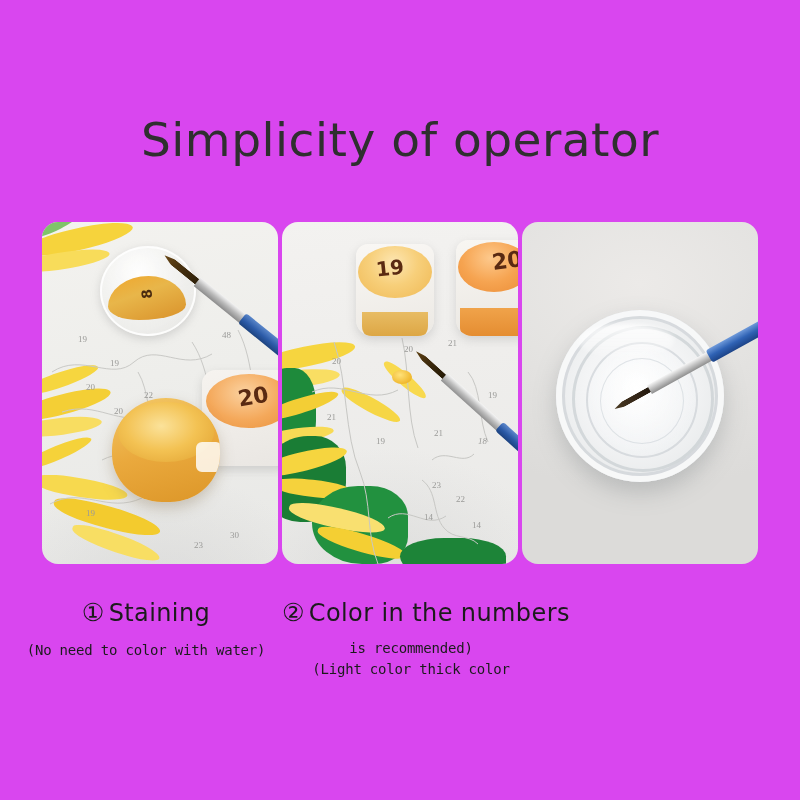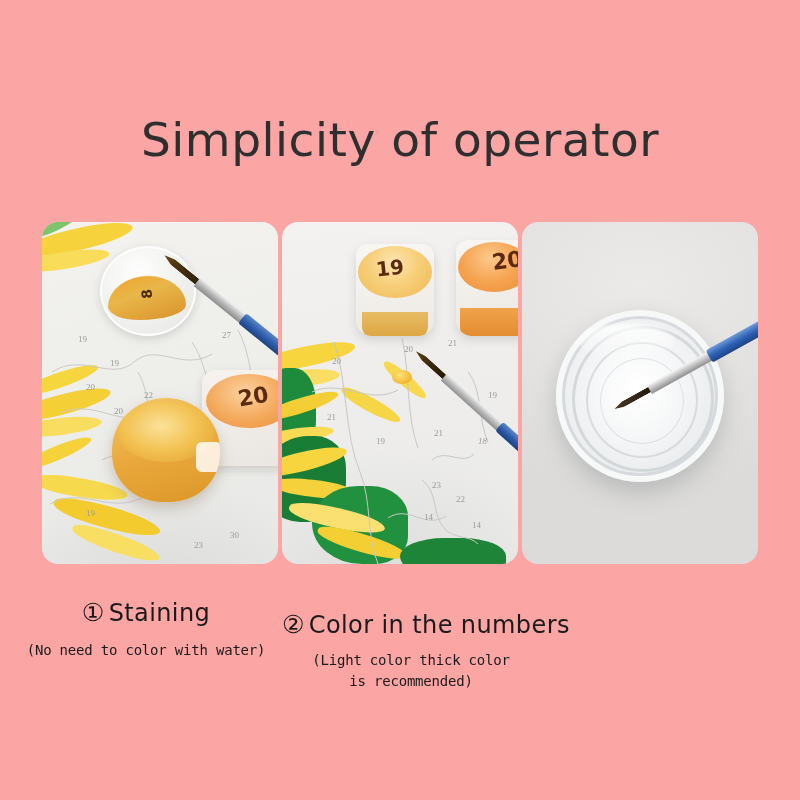--- a/index.html
+++ b/index.html
@@ -13,21 +13,21 @@
     height: 800px;
     font-family: "Liberation Sans", sans-serif;
     overflow: hidden;
     position: relative;
   }
 
   #page {
     position: relative;
     width: 800px;
     height: 800px;
-    background: #fca5a5;
+    background: #d946ef;
   }
 
   
   .page-title {
     position: absolute;
     top: 112px;
     left: 0;
     width: 800px;
     text-align: center;
     font-size: 47px;
@@ -405,21 +405,21 @@
     top: 598px;
     left: 0;
     width: 660px;
     display: flex;
   }
   .caption {
     flex: 0 0 auto;
     text-align: center;
   }
   .cap-1 { width: 272px; margin-left: 10px; }
-  .cap-2 { width: 258px; margin-top: 12px; }
+  .cap-2 { width: 258px; }
   .cap-3 { width: 250px; }
 
   .cap-head {
     font-size: 24px;
     color: #1b1b1b;
     font-family: "DejaVu Sans", sans-serif;
     white-space: nowrap;
     letter-spacing: 0.4px;
   }
   .cap-head .circ {
@@ -471,21 +471,21 @@
 
       <span class="num" style="left:36px; top:112px;">19</span>
       <span class="num" style="left:68px; top:136px;">19</span>
       <span class="num" style="left:44px; top:160px;">20</span>
       <span class="num" style="left:72px; top:184px;">20</span>
       <span class="num" style="left:102px;top:168px;">22</span>
       <span class="num" style="left:142px;top:230px;">19</span>
       <span class="num" style="left:118px;top:262px;">21</span>
       <span class="num" style="left:44px; top:286px;">19</span>
 
-      <span class="num" style="left:180px;top:108px;">27</span>
+      <span class="num" style="left:180px;top:108px;">48</span>
       <span class="num" style="left:214px;top:168px;">8</span>
       <span class="num" style="left:188px;top:308px;">30</span>
       <span class="num" style="left:152px;top:318px;">23</span>
 
       <div class="pot-a">
         <div class="goo"></div>
         <div class="lbl">8</div>
       </div>
 
       <div class="pot-c">
@@ -590,22 +590,22 @@
         <span class="circ">①</span><span>Staining</span>
       </div>
       <div class="cap-sub">(No need to color with water)</div>
     </div>
 
     <div class="caption cap-2">
       <div class="cap-head">
         <span class="circ">②</span><span>Color in the numbers</span>
       </div>
       <div class="cap-sub">
+        <div>is recommended)</div>
         <div>(Light color thick color</div>
-        <div>is recommended)</div>
       </div>
     </div>
 
     <div class="caption cap-3">
     </div>
 
   </div>
 
 </div>
 

